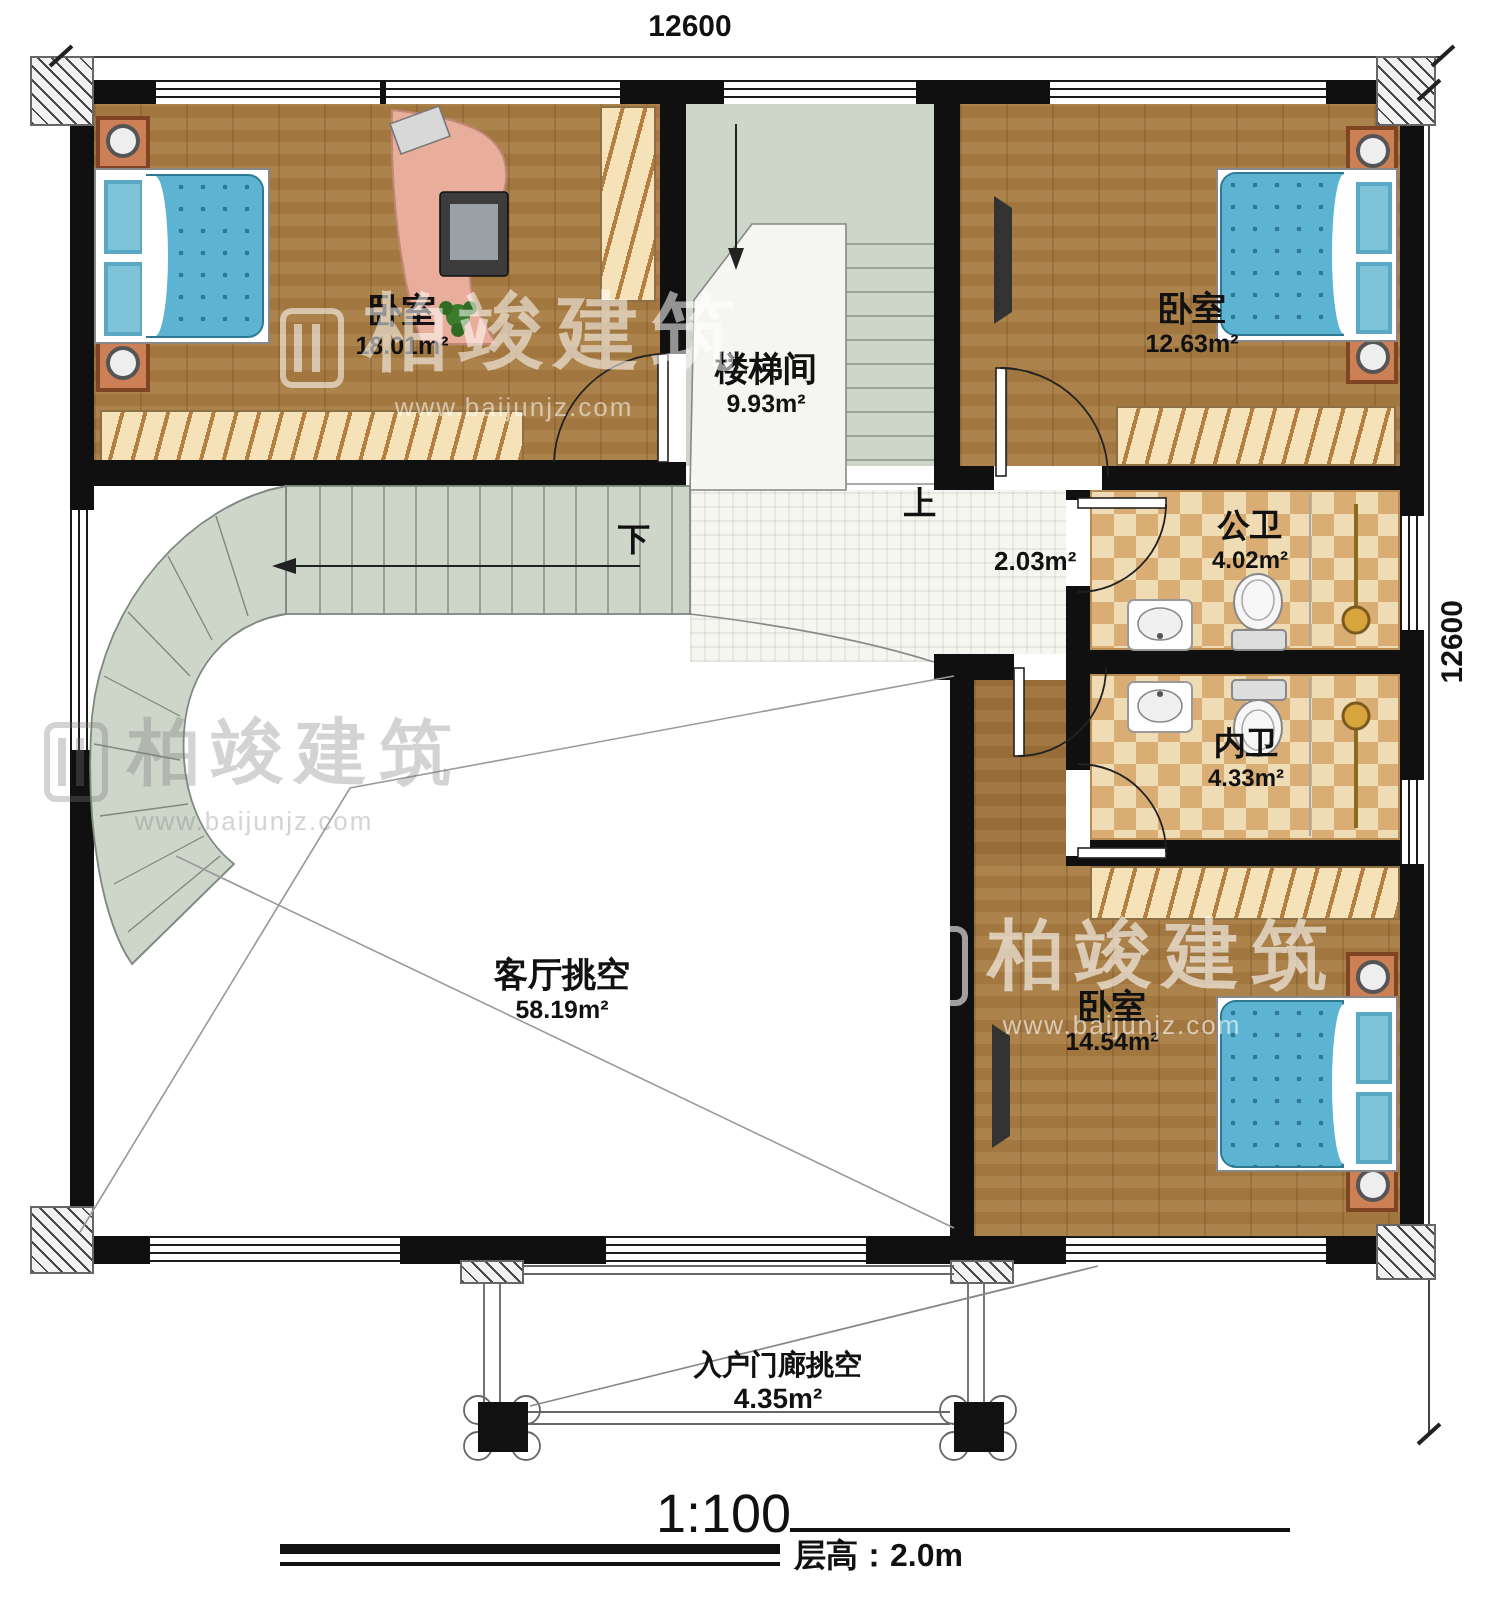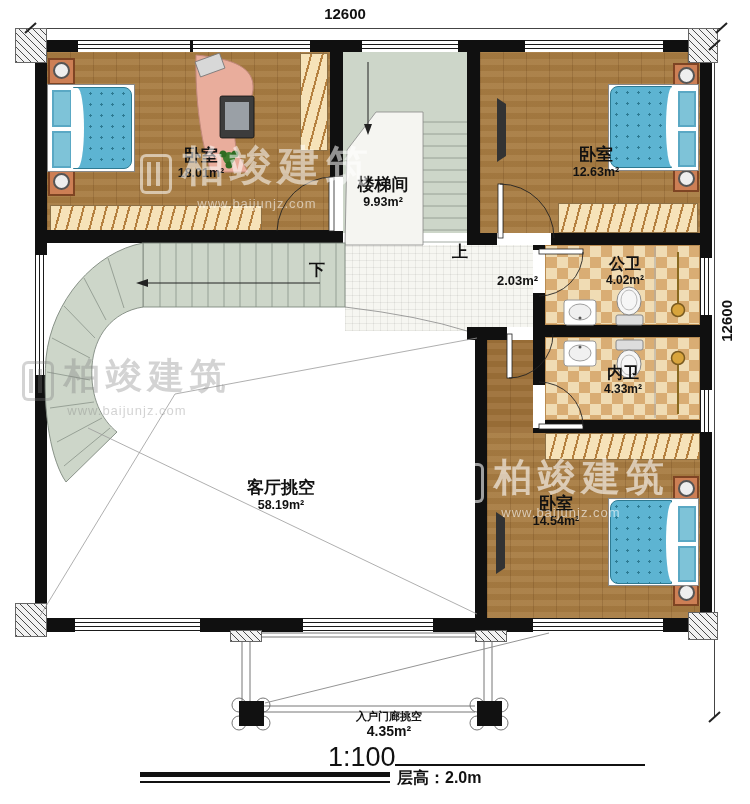--- a/index.html
+++ b/index.html
@@ -319,21 +319,21 @@
   <div class="rlabel" style="left:556px;top:494px;">
     <div class="rname">卧室</div>
     <div class="rarea">14.54m²</div>
   </div>
   <div class="rlabel" style="left:281px;top:478px;">
     <div class="rname">客厅挑空</div>
     <div class="rarea">58.19m²</div>
   </div>
   <div class="small-label" style="left:497px;top:273px;font-size:13px;">2.03m²</div>
   <div class="rlabel" style="left:389px;top:674px;">
-    <div class="rname" style="font-size:11px;margin-top:36px;">入户门廊挑空</div>
+    <div class="rname" style="font-size:14px;">入户门廊挑空</div>
     <div class="rarea" style="font-size:14px;">4.35m²</div>
   </div>
   <div class="small-label" style="left:452px;top:242px;font-size:16px;">上</div>
   <div class="small-label" style="left:309px;top:260px;font-size:16px;">下</div>
 
   <div class="dim" style="left:345px;top:5px;transform:translateX(-50%);">12600</div>
   <div class="vdim" style="left:718px;top:300px;">12600</div>
 
   <div class="wm" style="left:140px;top:138px;color:rgba(255,255,255,0.55);">
     <div class="wm-row">

